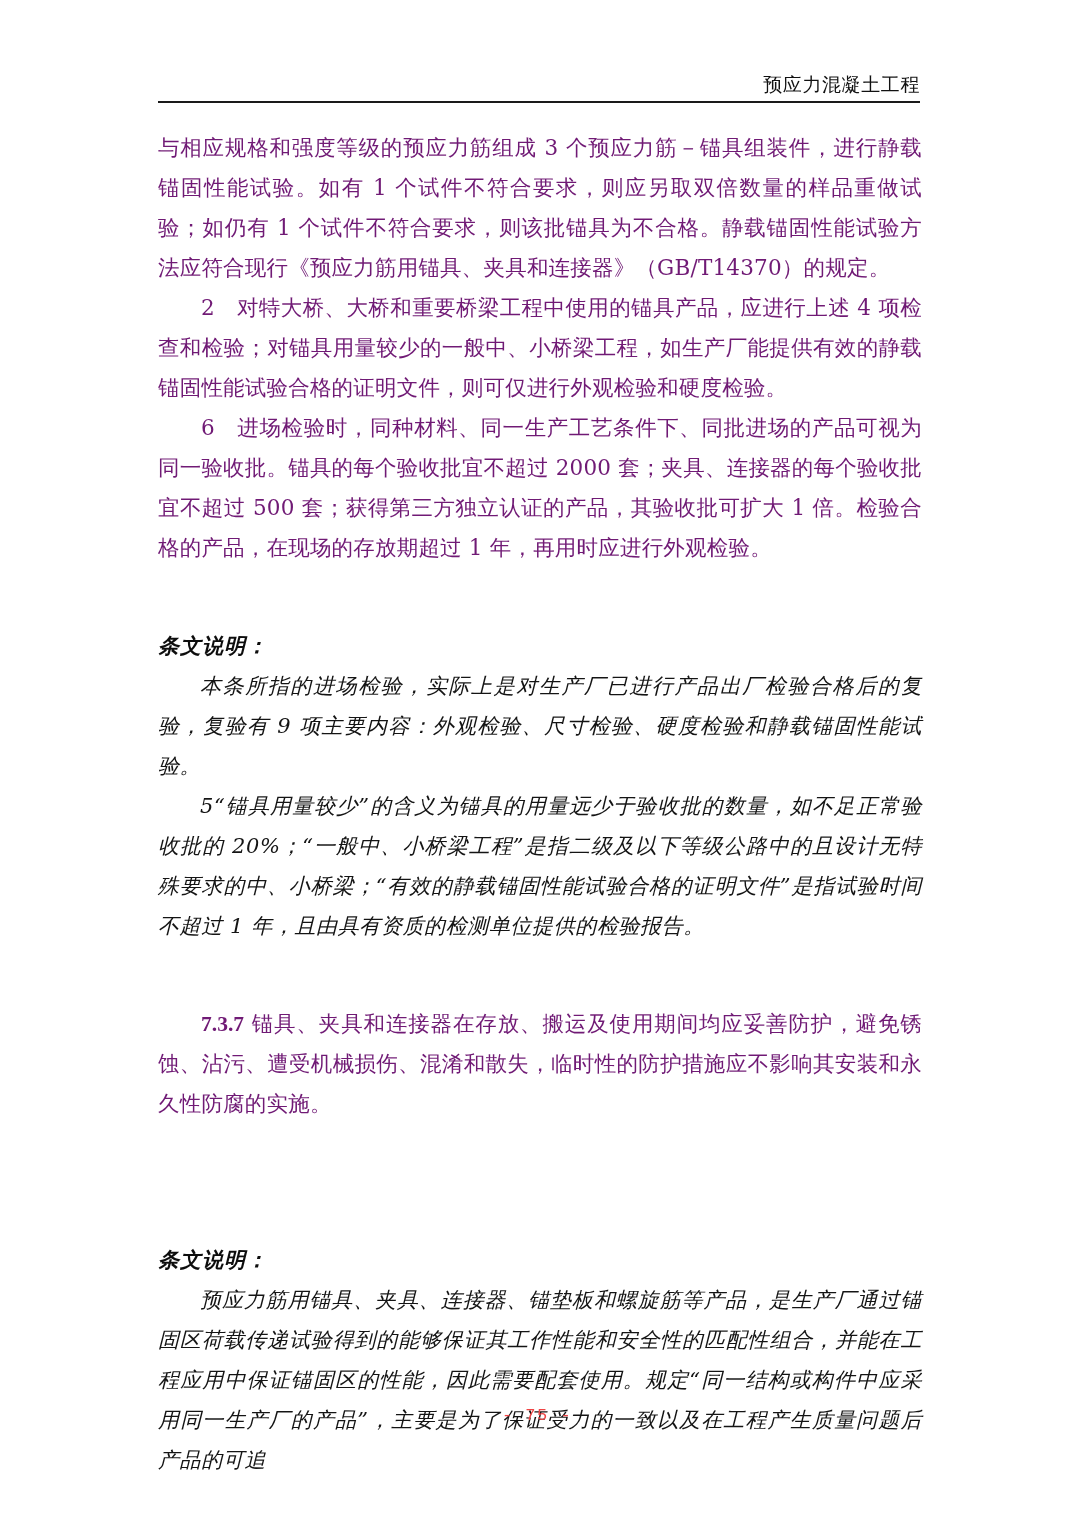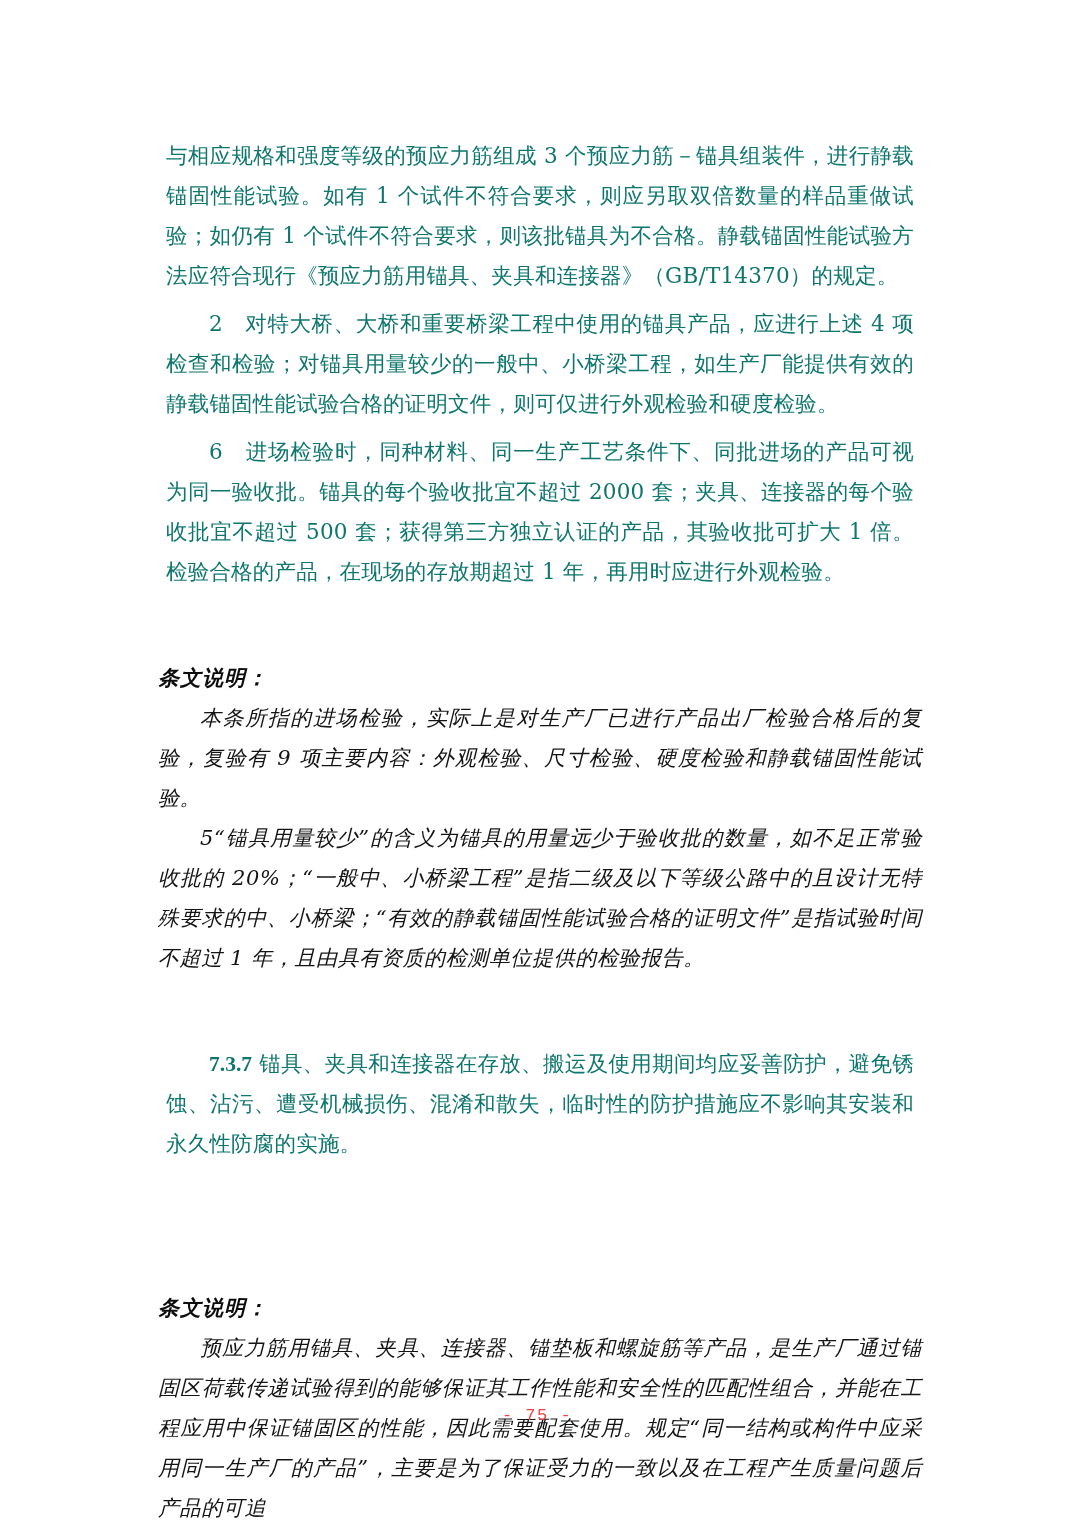--- a/index.html
+++ b/index.html
@@ -51,28 +51,28 @@
   
   .content {
     position: absolute;
     left: 158px;
     top: 128px;
     width: 764px;
   }
 
   
   p.body {
-    margin: 8px;
+    margin: 0;
     font-family: "DejaVu Serif", "Liberation Serif", serif;
     font-size: 21.5px;
     line-height: 40px;
     text-align: justify;
     text-justify: inter-character;
     letter-spacing: 0.2px;
-    color: #0f766e;
+    color: #701a75;
     word-break: break-all;
   }
 
   p.indent {
     text-indent: 43px;
   }
 
   
   p.note {
     margin: 0;
@@ -126,20 +126,24 @@
     letter-spacing: 1.5px;
     color: #ef4444;
     text-align: center;
   }
 </style>
 </head>
 <body>
 
 <div class="page">
 
+  <div class="header">
+    <span class="header-title">预应力混凝土工程</span>
+    <span class="header-rule"></span>
+  </div>
 
   <div class="content">
 
     <p class="body">与相应规格和强度等级的预应力筋组成 3 个预应力筋－锚具组装件，进行静载锚固性能试验。如有 1 个试件不符合要求，则应另取双倍数量的样品重做试验；如仍有 1 个试件不符合要求，则该批锚具为不合格。静载锚固性能试验方法应符合现行《预应力筋用锚具、夹具和连接器》（GB/T14370）的规定。</p>
 
     <p class="body indent">2　对特大桥、大桥和重要桥梁工程中使用的锚具产品，应进行上述 4 项检查和检验；对锚具用量较少的一般中、小桥梁工程，如生产厂能提供有效的静载锚固性能试验合格的证明文件，则可仅进行外观检验和硬度检验。</p>
 
     <p class="body indent">6　进场检验时，同种材料、同一生产工艺条件下、同批进场的产品可视为同一验收批。锚具的每个验收批宜不超过 2000 套；夹具、连接器的每个验收批宜不超过 500 套；获得第三方独立认证的产品，其验收批可扩大 1 倍。检验合格的产品，在现场的存放期超过 1 年，再用时应进行外观检验。</p>
 
     <div class="gap-lg"></div>

